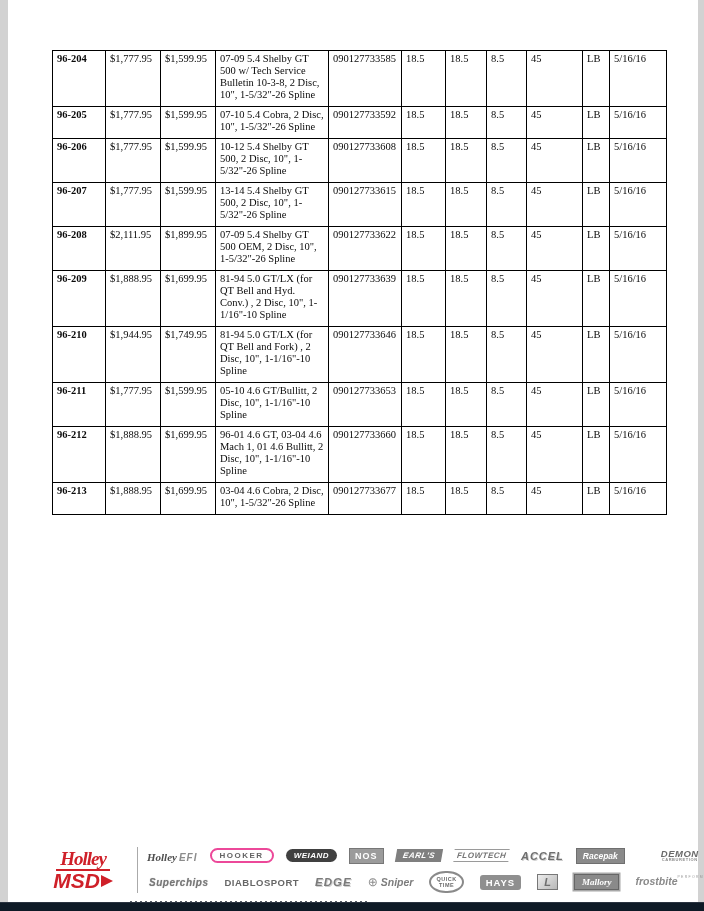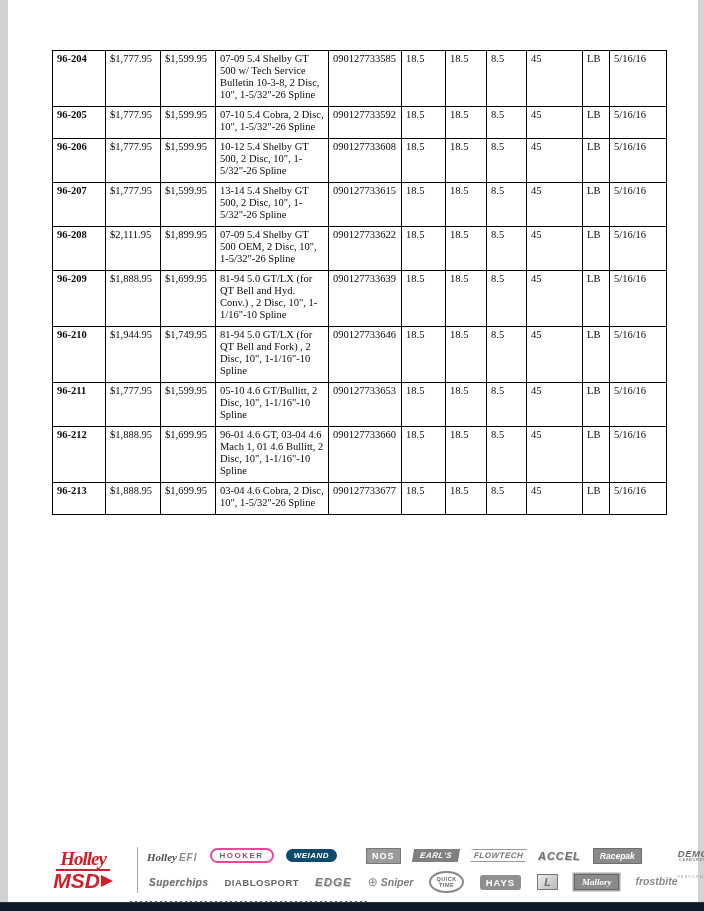--- a/index.html
+++ b/index.html
@@ -46,22 +46,22 @@
   }
   .logo-divider { width:1px; height:46px; background:#aaaaaa; margin:0 9px 0 7px; flex:0 0 auto; }
   .brand-grid { flex:1; display:flex; flex-direction:column; gap:6px; }
   .brand-row { display:flex; align-items:center; gap:12px; }
   .brand-row.second { gap:16px; padding-left:2px; }
 
   .brand { color:#6e6e6e; font-weight:bold; white-space:nowrap; flex:0 0 auto; }
   .hefi .hword { font-family:"Liberation Serif", serif; font-style:italic; font-weight:bold; font-size:11px; color:#4d4d4d; }
   .hefi .efi { font-style:italic; font-size:10px; color:#8c8c8c; margin-left:2px; letter-spacing:1px; }
   .hooker { border:2px solid #ec4899; border-radius:11px; padding:1px 8px; font-size:8px; letter-spacing:1.5px; color:#646464; }
-  .weiand { background:#0c4a6e; color:#fff; border-radius:9px; padding:2px 8px; font-style:italic; font-size:8px; letter-spacing:.5px; }
-  .nos { background:#9b9b9b; color:#fff; padding:2px 5px; font-size:9px; border:1px solid #777; letter-spacing:1px;margin-left:17px; }
+  .weiand { background:#404040; color:#fff; border-radius:9px; padding:2px 8px; font-style:italic; font-size:8px; letter-spacing:.5px; }
+  .nos { background:#9b9b9b; color:#fff; padding:2px 5px; font-size:9px; border:1px solid #777; letter-spacing:1px; }
   .earls { background:#7f7f7f; color:#fff; font-style:italic; padding:2px 7px; transform:skewX(-10deg); font-size:8px; letter-spacing:.5px; }
   .flowtech { font-style:italic; font-size:8px; letter-spacing:.5px; color:#767676; border-top:1px solid #9a9a9a; border-bottom:1px solid #9a9a9a; padding:1px 3px; transform:skewX(-6deg); }
   .accel { font-style:italic; font-size:11px; letter-spacing:1px; color:#6f6f6f; text-shadow:1px 1px 0 #cfcfcf; }
   .racepak { background:#8a8a8a; color:#fff; padding:2px 6px; font-style:italic; font-size:8.5px; border:1px solid #6f6f6f; }
   .demon { display:inline-flex; flex-direction:column; align-items:center; line-height:1;margin-left:24px; }
   .demon .t { font-style:italic; font-size:9.5px; letter-spacing:.5px; color:#6a6a6a; }
   .demon .s { font-size:4px; letter-spacing:.6px; color:#8a8a8a; }
   .gbadge { position:relative; border:1px solid #7f7f7f; background:#9b9b9b; color:#fff; font-size:9px; padding:1px 5px; border-radius:3px; margin:0 10px; }
   .gbadge::before, .gbadge::after {
     content:""; position:absolute; top:3px; width:9px; height:7px;

